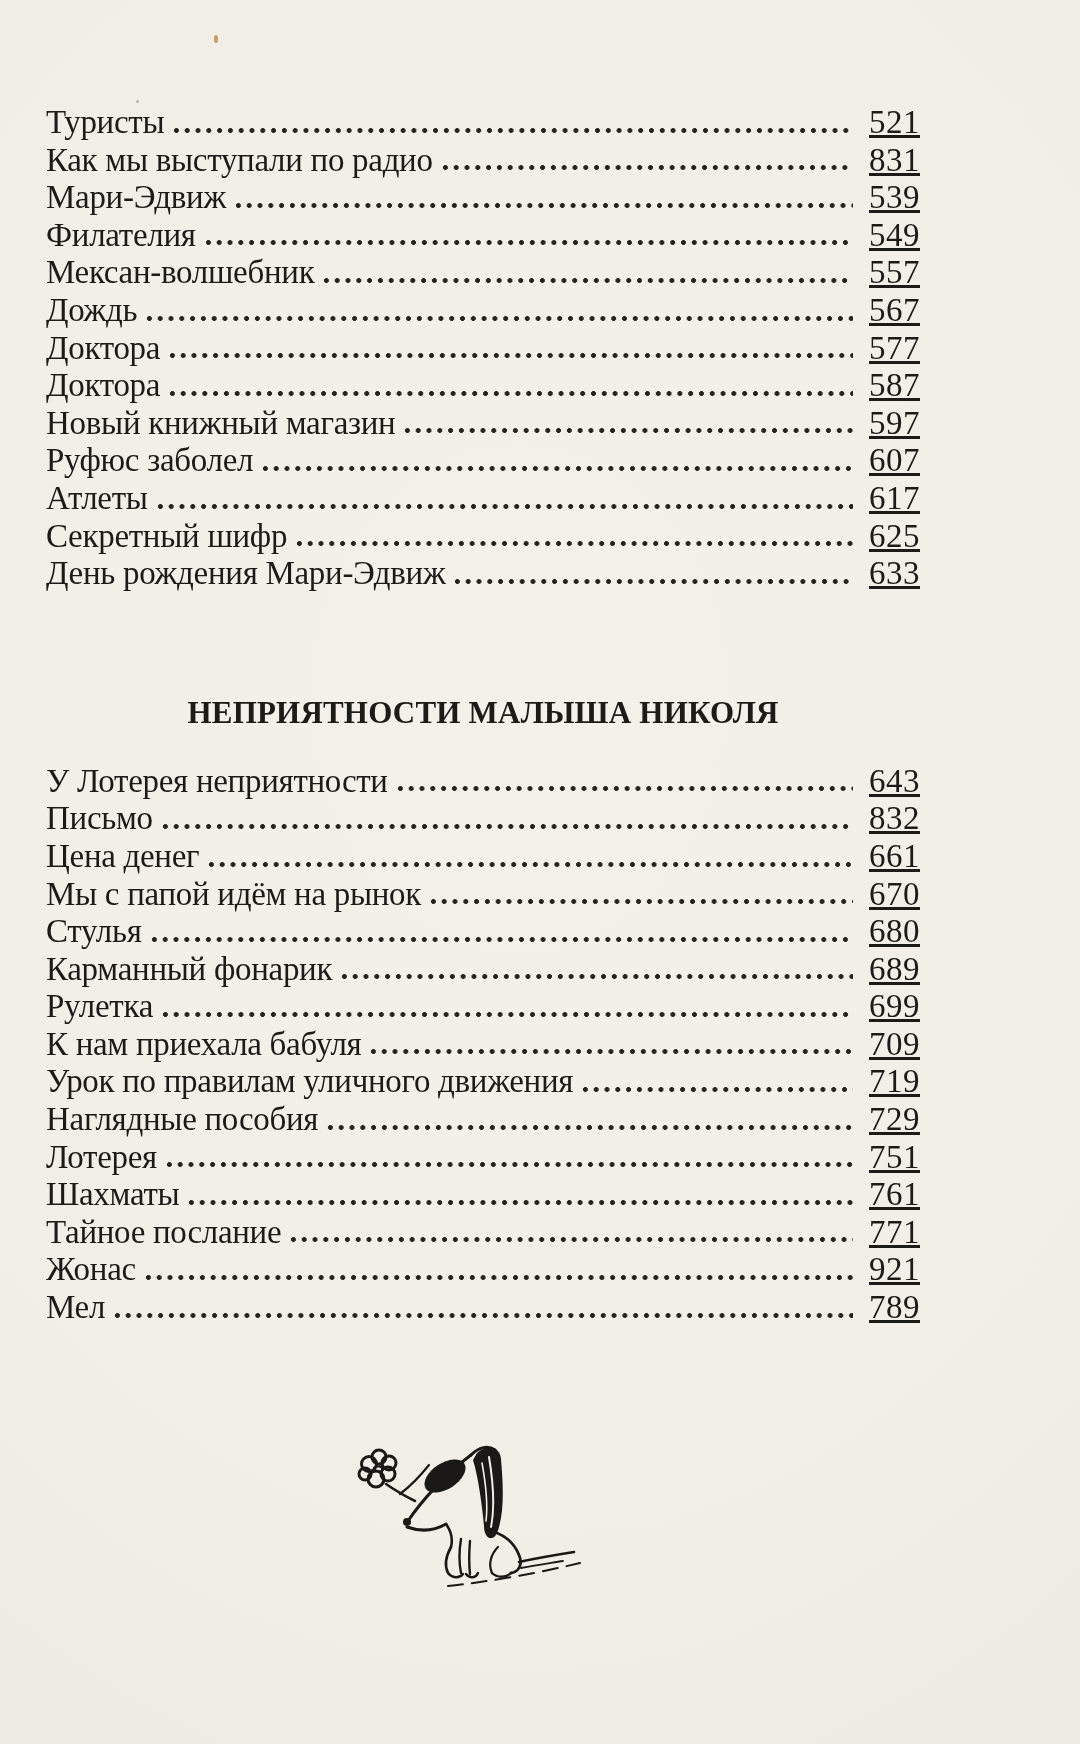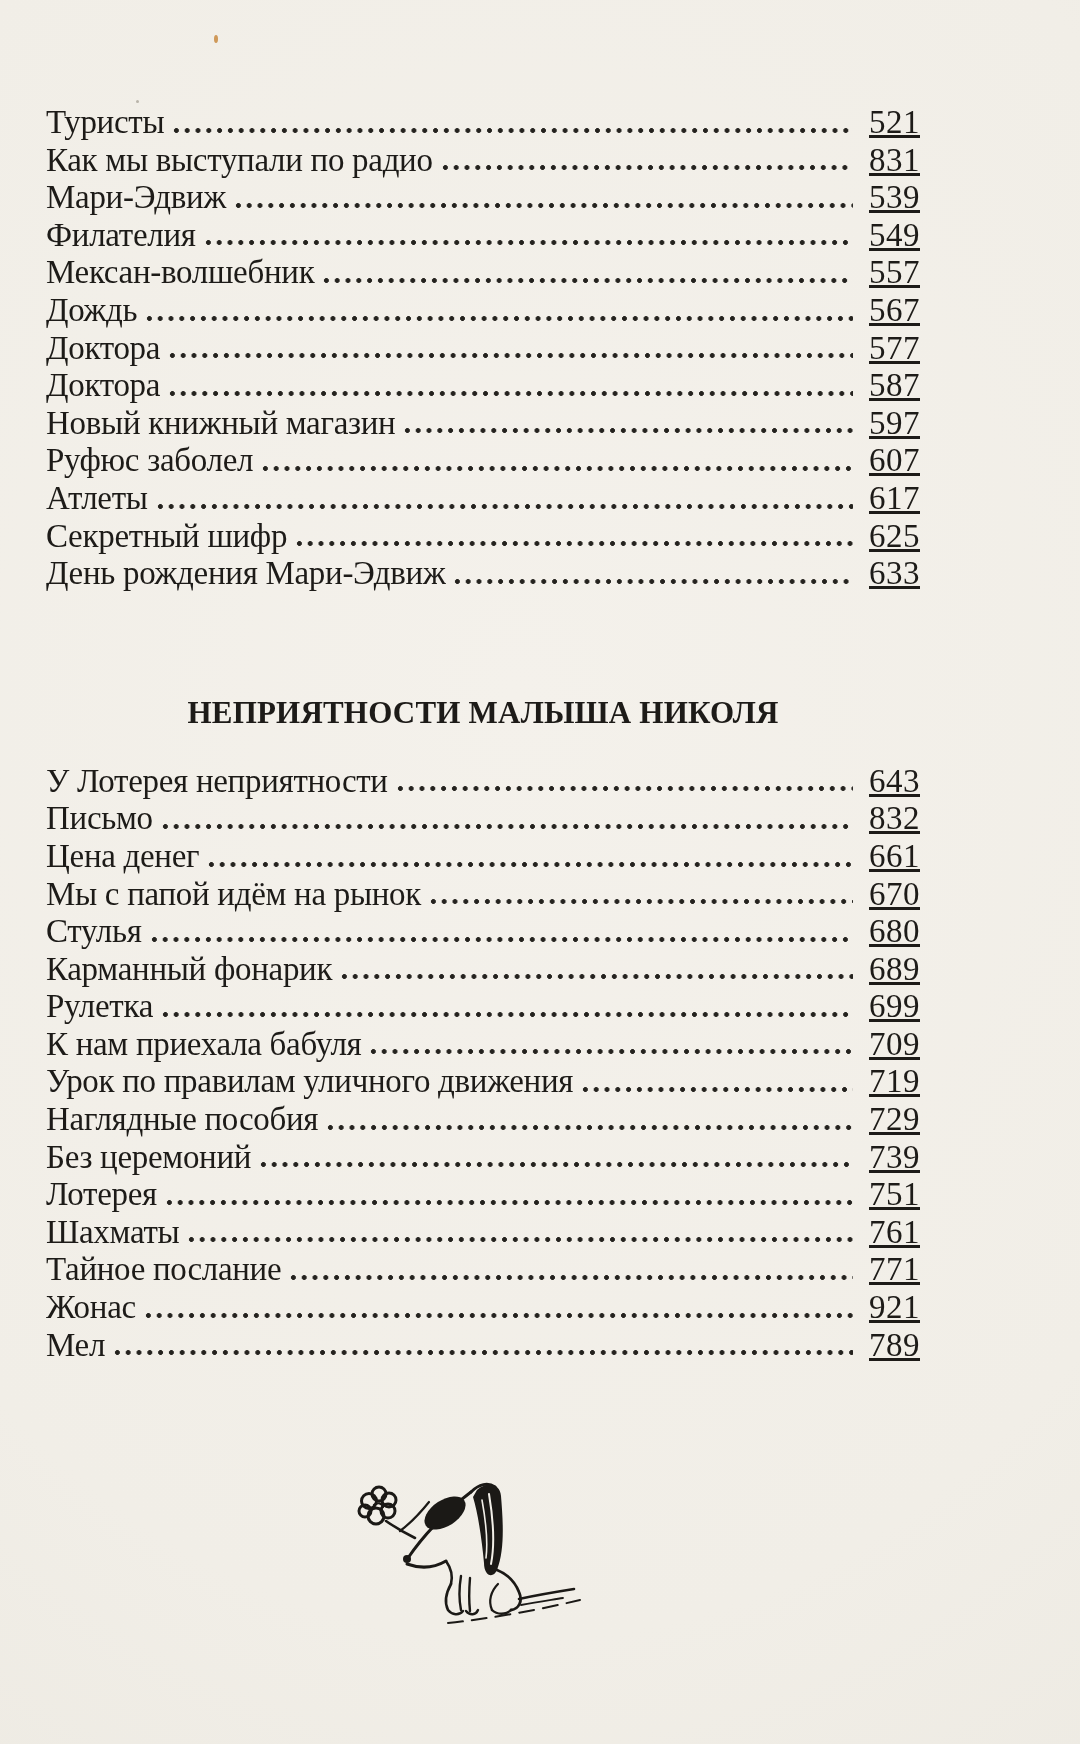--- a/index.html
+++ b/index.html
@@ -205,25 +205,20 @@
         <span class="toc-title">Урок по правилам  уличного движения</span>
         <span class="toc-leader"></span>
         <span class="toc-page">719</span>
       </div>
       <div class="toc-row">
         <span class="toc-title">Наглядные пособия</span>
         <span class="toc-leader"></span>
         <span class="toc-page">729</span>
       </div>
       <div class="toc-row">
-        <span class="toc-title">Без церемоний</span>
-        <span class="toc-leader"></span>
-        <span class="toc-page">739</span>
-      </div>
-      <div class="toc-row">
         <span class="toc-title">Лотерея</span>
         <span class="toc-leader"></span>
         <span class="toc-page">751</span>
       </div>
       <div class="toc-row">
         <span class="toc-title">Шахматы</span>
         <span class="toc-leader"></span>
         <span class="toc-page">761</span>
       </div>
       <div class="toc-row">

